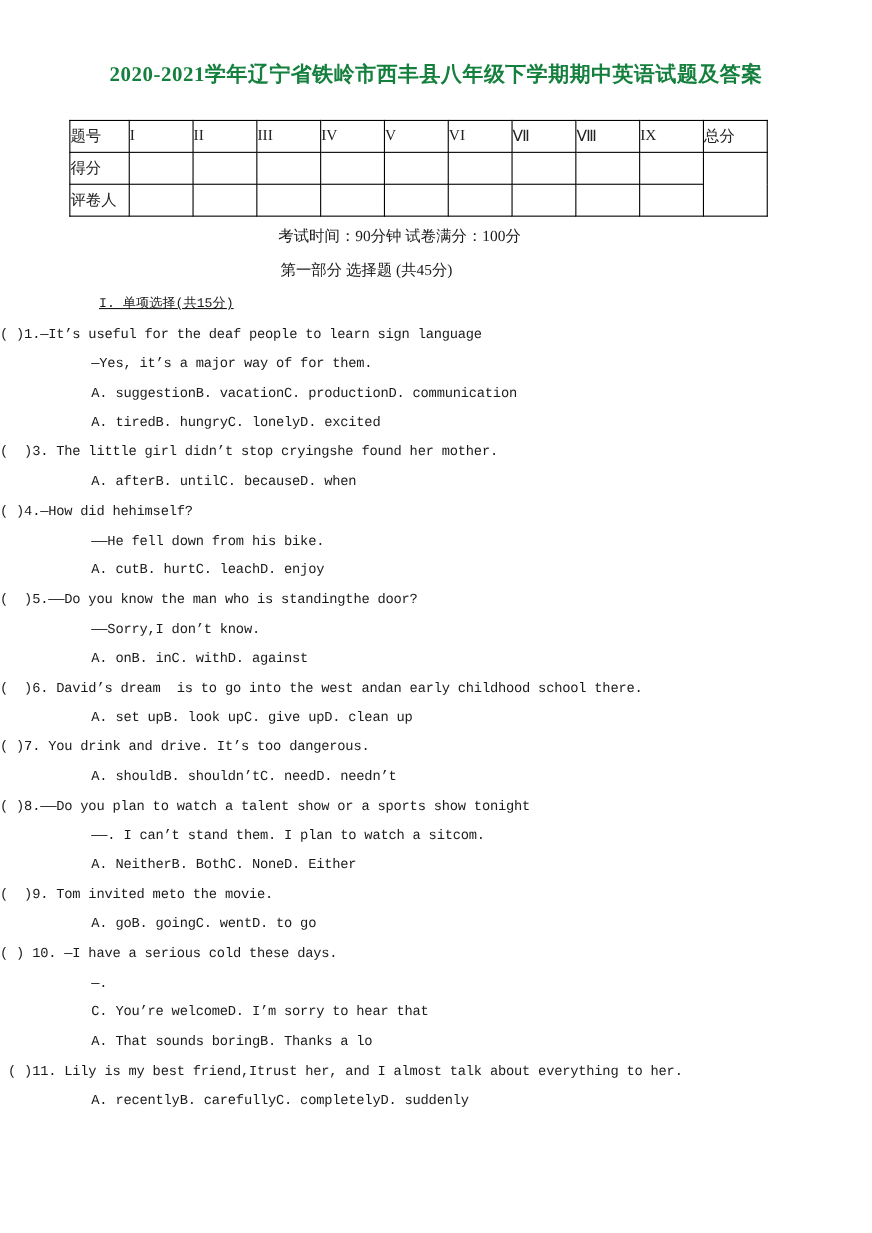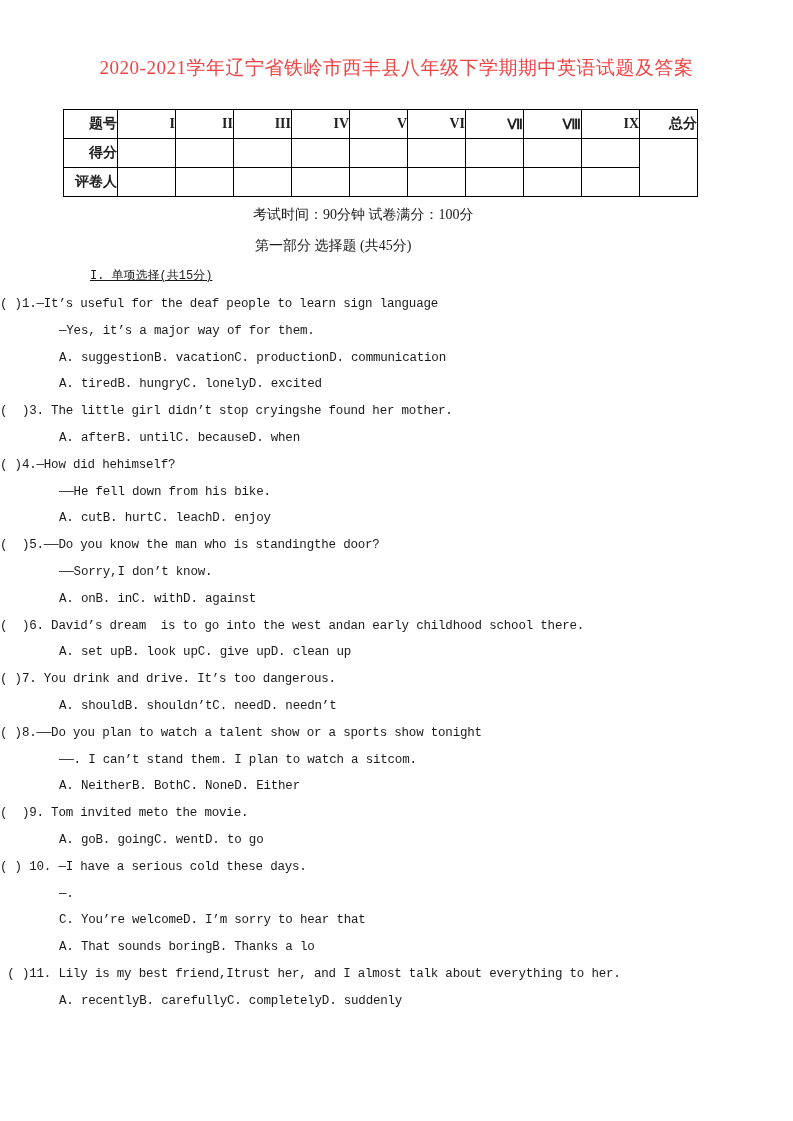--- a/index.html
+++ b/index.html
@@ -3,43 +3,42 @@
 <meta charset="utf-8">
 <style>
   html,body { margin:0; padding:0; background:#ffffff; }
   body { width:793px; height:1121px; overflow:hidden; color:#1a1a1a; }
   .page { position:relative; width:793px; height:1121px; background:#ffffff; }
 
   .title {
     margin:55px 10px 0;
     text-align:center;
     font-family:"Liberation Serif", serif;
-    font-weight:normal;
+    font-weight:bold;
     font-size:19px;
     letter-spacing:0.5px;
-    color:#ef4444;
+    color:#15803d;
   }
 
   .score-table {
     border-collapse:collapse;
     table-layout:fixed;
     width:634px;
     margin:28px 0 0 63px;
     font-family:"Liberation Serif", serif;
     font-size:14px;
     color:#222;
   }
   .score-table td {
     border:1.6px solid #000;
     height:28px;
-    text-align:right;
+    text-align:left;
     vertical-align:middle;
     padding:0;
     overflow:hidden;
-    font-weight:bold;
   }
 
   .exam-info {
     margin:9px 16px 0 253px;
     font-family:"Liberation Serif", serif;
     font-size:14px;
   }
   .part-heading {
     margin:13px 0 0 255px;
     font-family:"Liberation Serif", serif;
@@ -55,21 +54,21 @@
   .question-list { margin-top:7px; }
   .line {
     font-family:"Liberation Mono", monospace;
     font-size:12.5px;
     letter-spacing:-0.2px;
     line-height:26.8px;
     white-space:pre;
     color:#1a1a1a;
   }
   .indent-0 { }
-  .indent-1 { padding-left:59px; }
+  .indent-1 { padding-left:83px; }
 </style>
 </head>
 <body>
 
 <div class="page">
 
   <h1 class="title">2020-2021学年辽宁省铁岭市西丰县八年级下学期期中英语试题及答案</h1>
 
   <table class="score-table">
     <colgroup>

